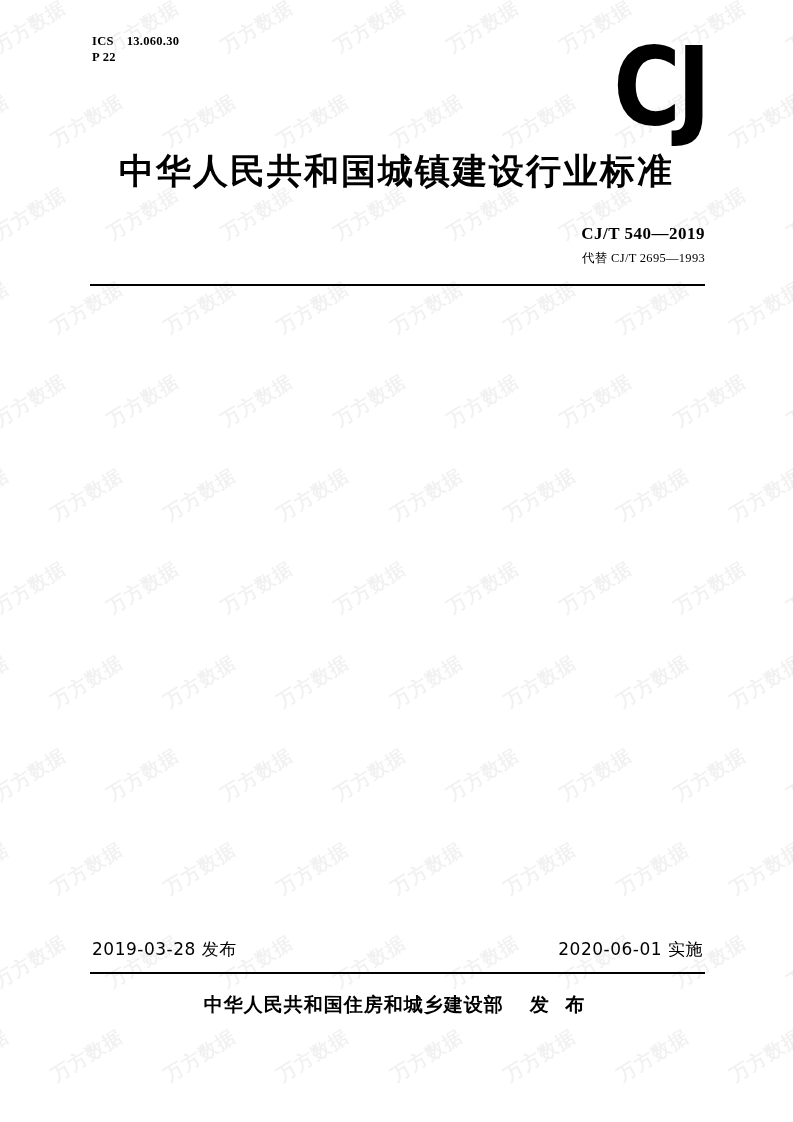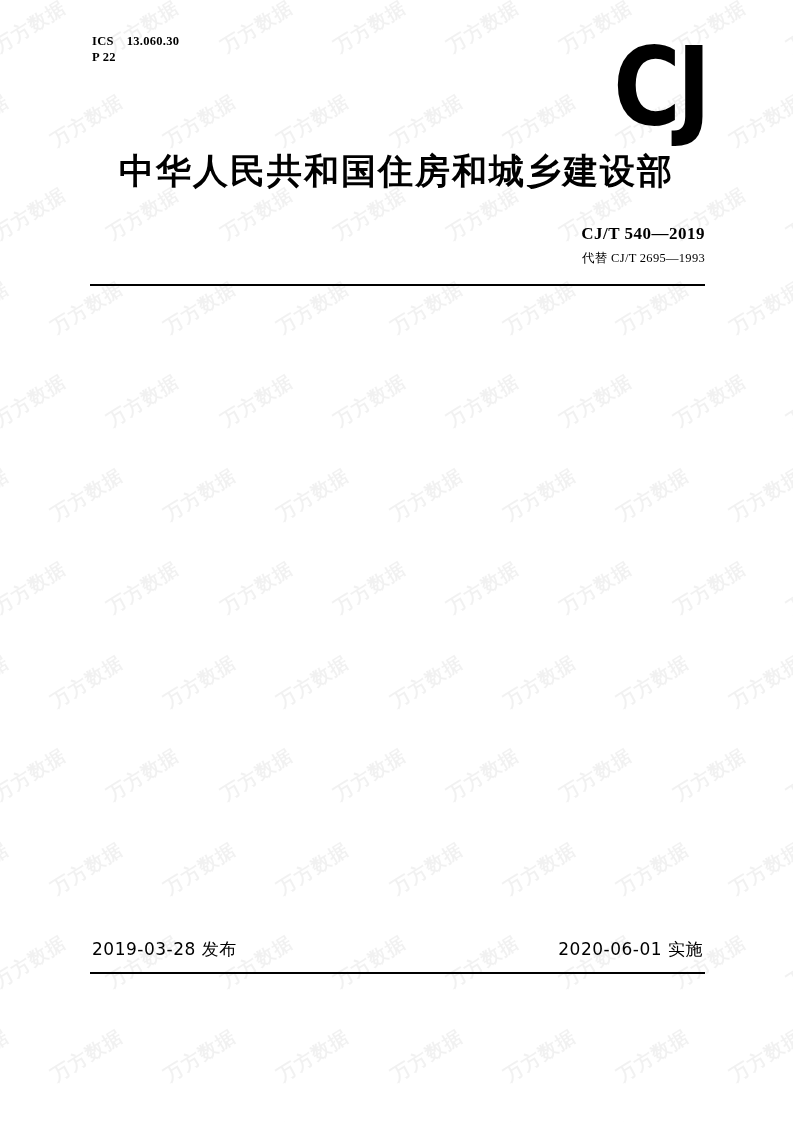--- a/index.html
+++ b/index.html
@@ -293,32 +293,35 @@
       <div class="ics-line1">
         <span>ICS</span>
         <span style="display:inline-block;width:6px"></span>
         <span>13.060.30</span>
       </div>
       <div class="ics-line2">P 22</div>
     </div>
 
     <div class="cj-logo">CJ</div>
 
-    <div class="main-title">中华人民共和国住房和城乡建设部</div>
+    <div class="main-title">中华人民共和国城镇建设行业标准</div>
 
     <div class="std-no-block">
       <div class="std-no">CJ/T 540—2019</div>
       <div class="std-replace">代替 CJ/T 2695—1993</div>
     </div>
 
     <div class="rule-top"></div>
 
 
     <div class="dates-row">
       <div class="date-item">2019-03-28 发布</div>
       <div class="date-item">2020-06-01 实施</div>
     </div>
 
     <div class="rule-bottom"></div>
 
+    <div class="issuer">
+      <span>中华人民共和国住房和城乡建设部</span><span class="verb">发 布</span>
+    </div>
 
   </div>
 </div>
 
 </body></html>

